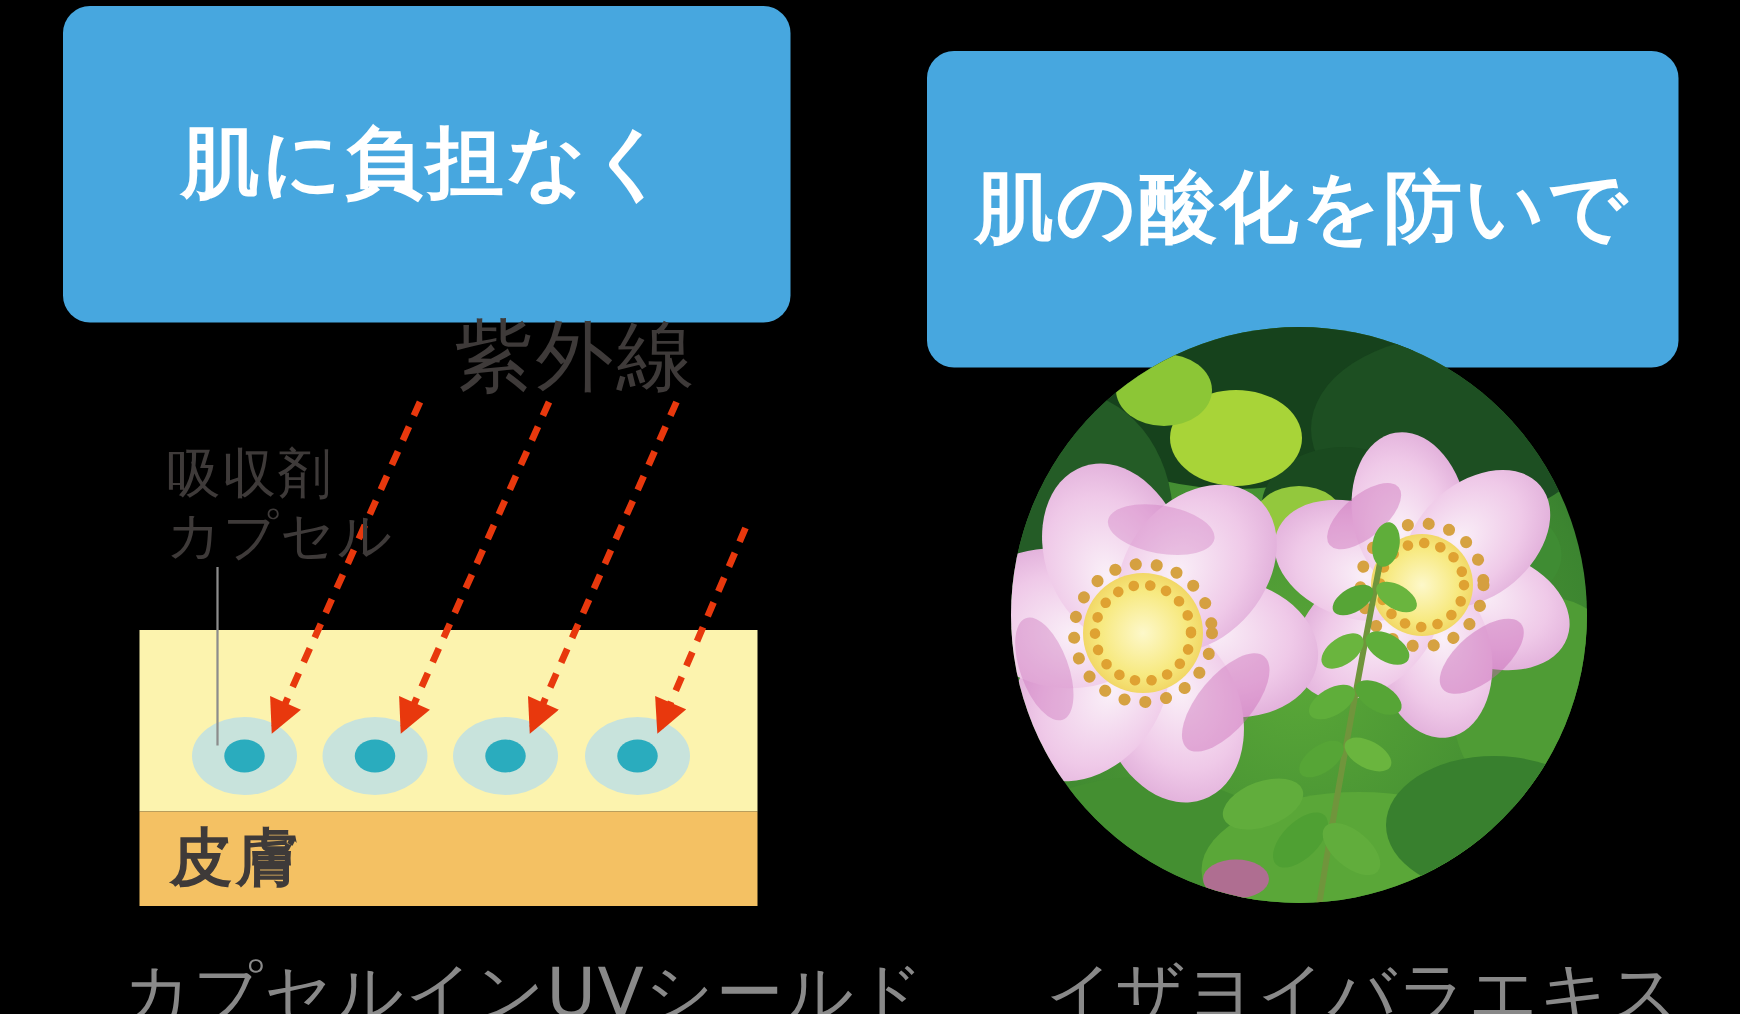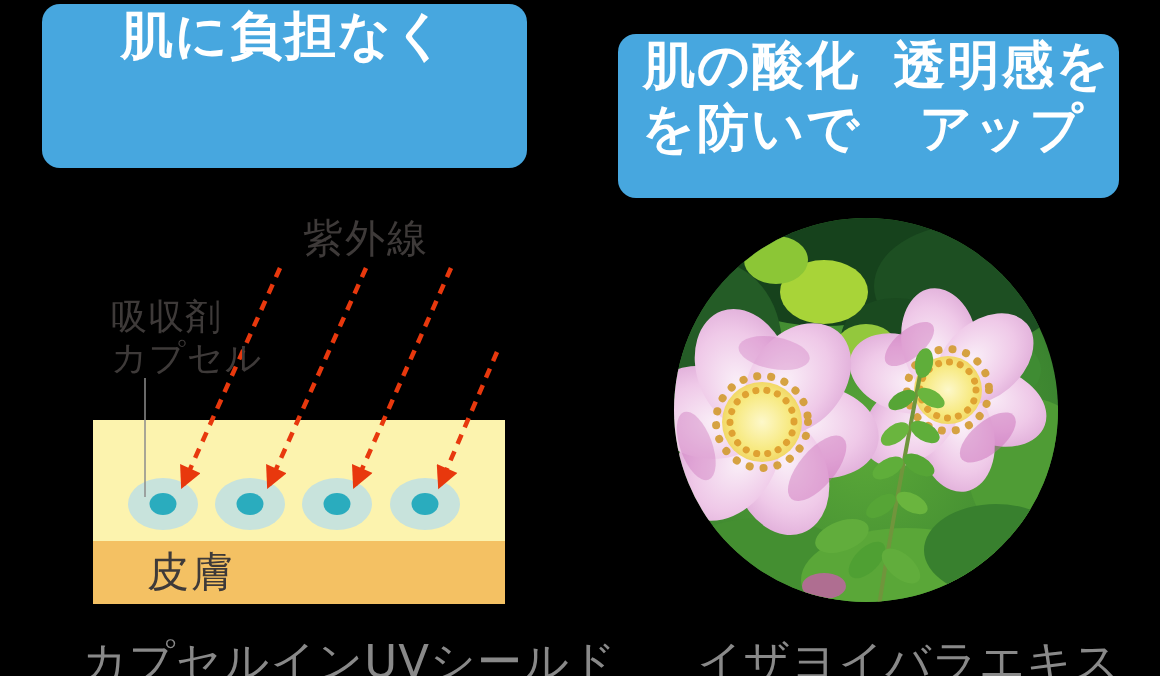--- a/index.html
+++ b/index.html
@@ -7,49 +7,49 @@
     position: relative;
     width: 1160px;
     height: 676px;
     background: #000;
     overflow: hidden;
     font-family: "DejaVu Sans", "Liberation Sans", sans-serif;
   }
   .headline {
     position: absolute;
     top: 4px;
-    height: 164px;
+    height: 211px;
     background: #47A7DF;
     border-radius: 18px;
     color: #FFFFFF;
     font-weight: 700;
     font-size: 52px;
     line-height: 63px;
     letter-spacing: 2px;
     text-align: center;
     display: flex;
-    flex-direction: row;
+    flex-direction: column;
     justify-content: center;
   }
   .headline-left  { left: 42px;  width: 485px; }
   .headline-right { left: 618px; width: 501px; margin-top: 30px; }
   .diagram-svg {
     position: absolute;
     left: 0; top: 0;
     width: 1160px; height: 676px;
   }
   .diagram-label {
     position: absolute;
     color: #3E3A39;
     font-weight: 500;
     white-space: nowrap;
   }
-  .uv-rays-label   { left: 303px; top: 217px; font-size: 40px; line-height: 42px; letter-spacing: 2px; }
+  .uv-rays-label   { left: 303px; top: 217px; font-size: 52px; line-height: 42px; letter-spacing: 2px; }
   .capsule-label   { left: 111px; top: 296px; font-size: 36px; line-height: 41px; letter-spacing: 1px; }
-  .skin-label      { left: 113px; top: 549px; font-size: 42px; line-height: 46px; font-weight: 400; letter-spacing: 2px; margin-left: 34px; }
+  .skin-label      { left: 113px; top: 549px; font-size: 42px; line-height: 46px; font-weight: 700; letter-spacing: 2px; }
   .flower-photo {
     position: absolute;
     left: 674px; top: 218px;
     width: 384px; height: 384px;
   }
   .caption {
     position: absolute;
     top: 637px;
     color: #898989;
     font-size: 45px;
@@ -65,21 +65,20 @@
 <body>
 
 <div class="canvas">
 
   <div class="headline headline-left">
     <div>肌に負担なく</div>
   </div>
 
   <div class="headline headline-right">
     <div>肌の酸化を防いで</div>
-    <div>透明感をアップ</div>
   </div>
 
   <svg class="diagram-svg" viewBox="0 0 1160 676" aria-hidden="true">
     <defs>
       <marker id="uvArrow" viewBox="0 0 10 10" refX="8" refY="5" markerWidth="5.5" markerHeight="5" orient="auto">
         <path d="M0 0 L10 5 L0 10 Z" fill="#E8380D"></path>
       </marker>
     </defs>
 
     <rect x="93" y="420" width="412" height="121" fill="#FCF3AE"></rect>

